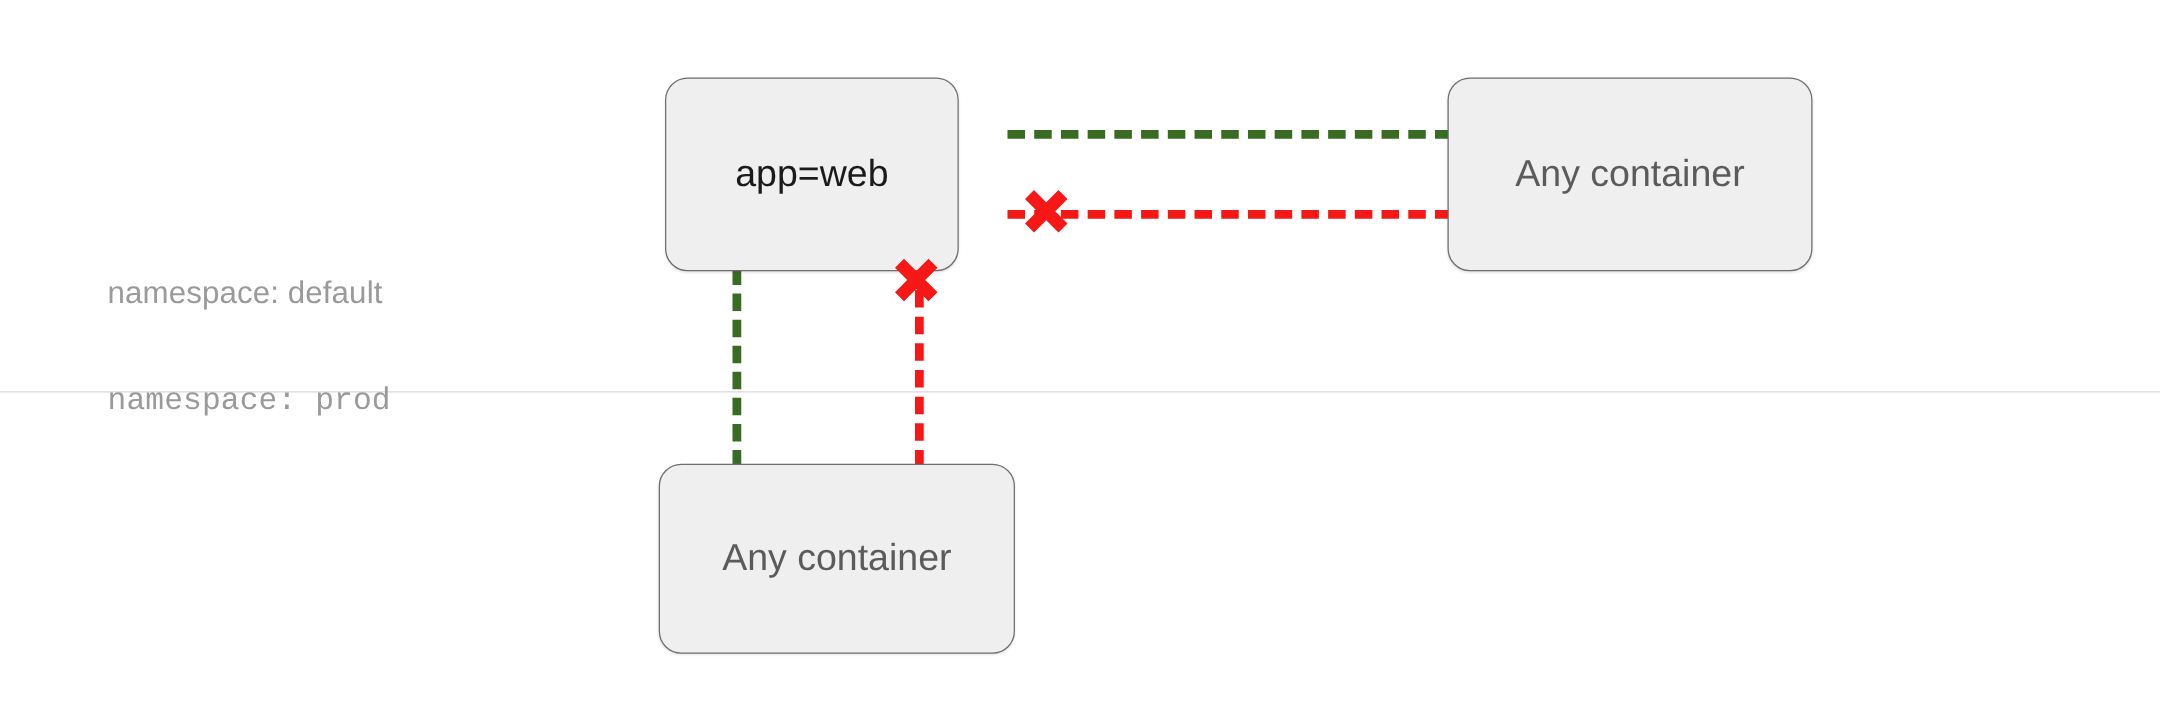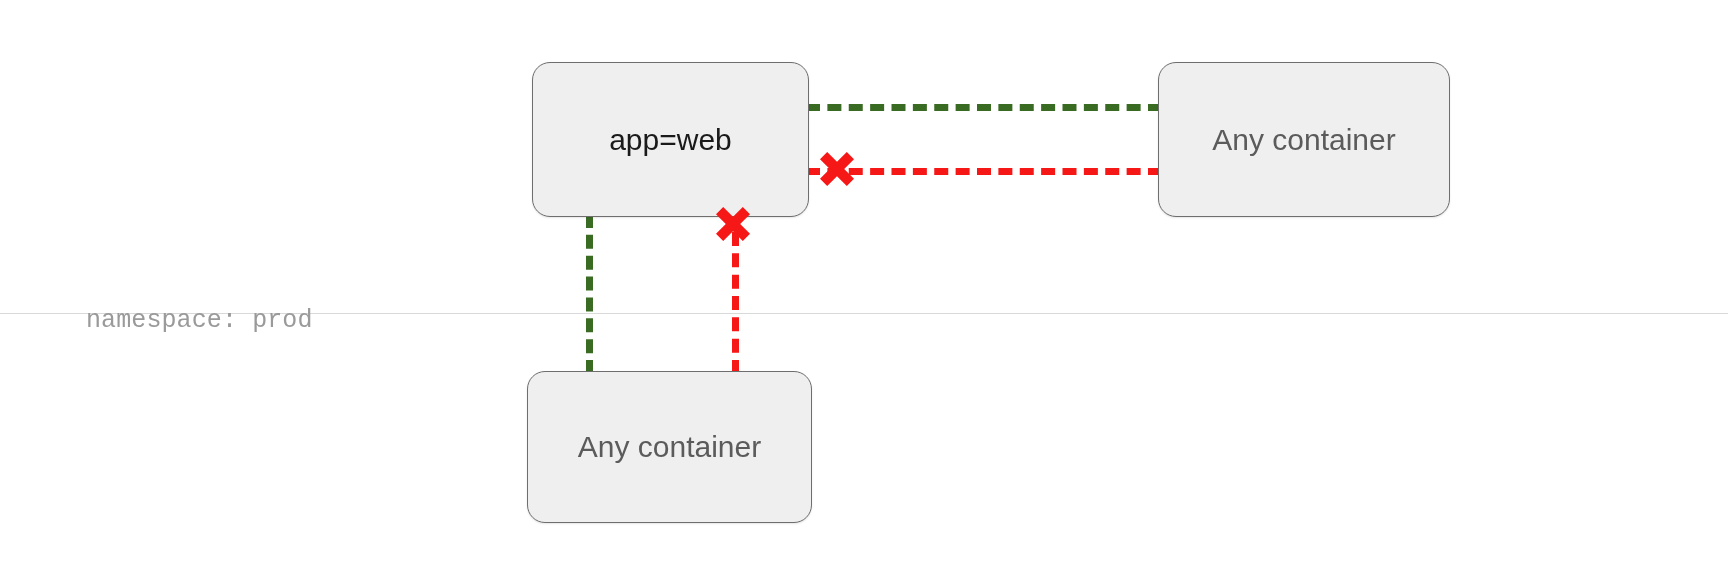--- a/index.html
+++ b/index.html
@@ -47,21 +47,21 @@
     justify-content: center;
     box-shadow: 0 1px 2px rgba(0,0,0,0.10);
   }
   .node-label {
     font-size: 30px;
     font-family: "Liberation Sans", sans-serif;
     line-height: 1;
     white-space: nowrap;
   }
   #node-app-web {
-    left: 532px; top: 62px; width: 277px; height: 155px;
+    left: 532px; top: 62px; width: 235px; height: 155px;
     z-index: 5;
   }
   #node-app-web .node-label { color: #1a1a1a; }
 
   #node-any-container-right {
     left: 1158px; top: 62px; width: 292px; height: 155px;
     z-index: 5;
   }
   #node-any-container-right .node-label { color: #5b5b5b; }
 
@@ -114,20 +114,21 @@
   #deny-marker-right  { left: 817px; top: 149px; }
   #deny-marker-bottom { left: 713px; top: 204px; }
 </style>
 </head>
 <body>
 
 <div id="canvas">
 
   <div class="ns-divider"></div>
 
+  <div class="ns-label" id="ns-label-default">namespace: default</div>
   <div class="ns-label" id="ns-label-prod">namespace: prod</div>
 
   <div class="edge edge-h" id="edge-allow-right"></div>
   <div class="edge edge-h" id="edge-deny-right"></div>
   <div class="edge edge-v" id="edge-allow-down"></div>
   <div class="edge edge-v" id="edge-deny-down"></div>
 
   <div class="node-box" id="node-app-web">
     <span class="node-label">app=web</span>
   </div>

